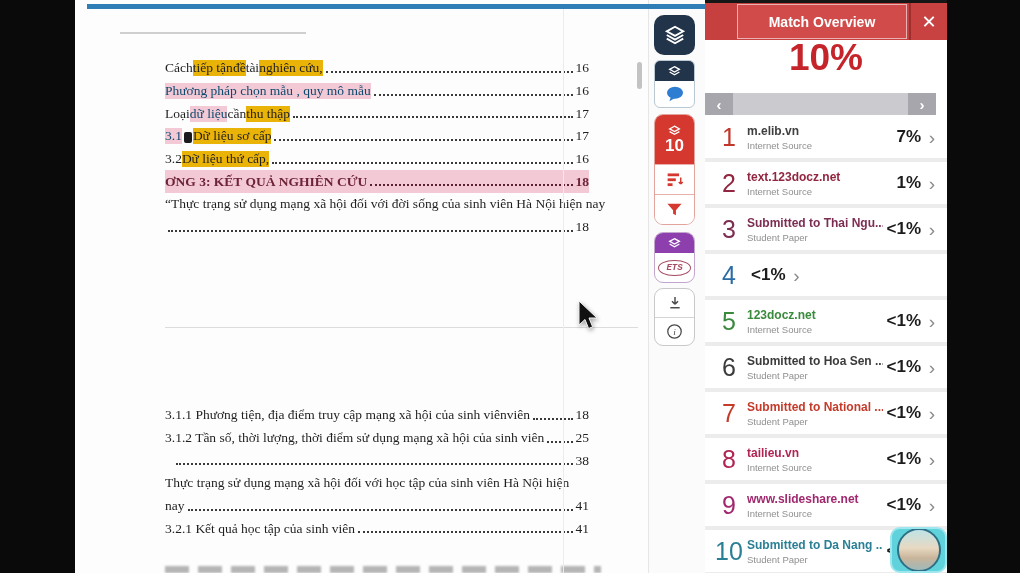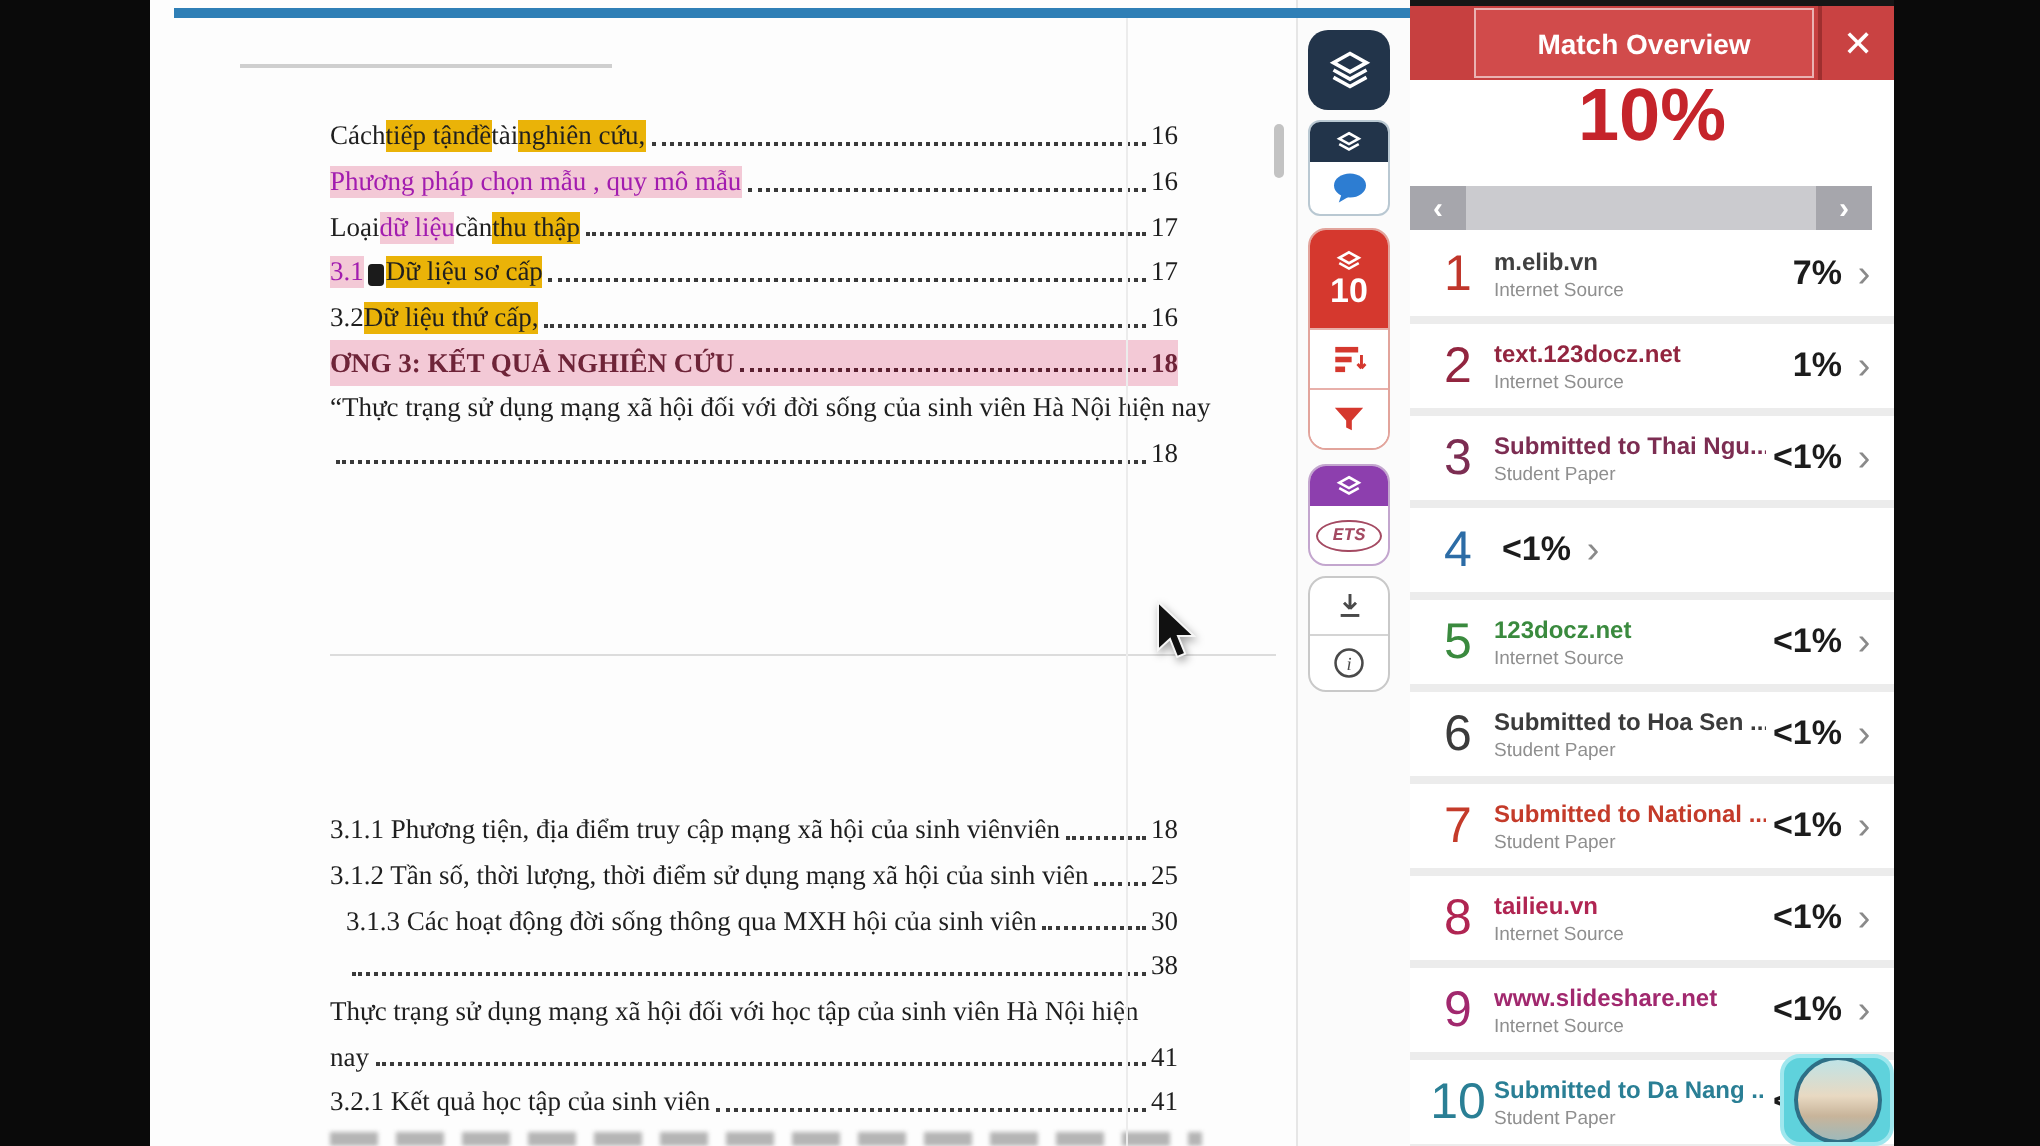--- a/index.html
+++ b/index.html
@@ -21,21 +21,21 @@
          font-size:13.5px; color:#1f1f1f; }
   #toc-top    { top:57px; }
   #toc-bottom { top:404px; }
   .toc-row { display:flex; align-items:center; height:22.7px; white-space:nowrap; }
   .toc-row .leader { flex:1 1 auto; margin:0 3px; border-bottom:2px dotted #3a3a3a; height:9px; min-width:10px; }
   .toc-row .pg { flex:0 0 auto; }
   .toc-row.bold { font-weight:bold; }
   .toc-row.rowpink { background:#f3c9d6; color:#6e2438; }
   .toc-row.rowpink .leader { border-color:#5a2030; }
   .hl-gray { background:#eab308; }
-  .hl-pink { background:#f3c9d6; color:#a21caf; }
+  .hl-pink { background:#f3c9d6; color:#0c4a6e; }
   .src-badge { display:inline-block; width:8px; height:11px; background:#1b1b1b; border-radius:2px;
                vertical-align:6px; margin:0 1px -2px 2px; }
   #partial-line { position:absolute; left:90px; top:566px; width:436px; height:7px; opacity:.75; filter:blur(1px);
     background:repeating-linear-gradient(90deg,#9d9d9d 0 24px, transparent 24px 33px); }
 
   
   #cursor { position:absolute; left:577px; top:300px; z-index:60; filter:drop-shadow(1px 2px 2px rgba(0,0,0,.35)); }
 
   
   .tool { position:absolute; left:654px; width:41px; overflow:hidden; text-align:center; }
@@ -158,25 +158,20 @@
           <span>3.1.1 Phương tiện, địa điểm truy cập mạng xã hội của sinh viênviên </span>
           <span class="leader"></span>
           <span class="pg">18</span>
         </div>
         <div class="toc-row">
           <span>3.1.2 Tần số, thời lượng, thời điểm sử dụng mạng xã hội của sinh viên</span>
           <span class="leader"></span>
           <span class="pg">25</span>
         </div>
         <div class="toc-row" style="padding-left: 8px;">
-          <span>3.1.3   Các hoạt động đời sống thông qua MXH hội của sinh viên </span>
-          <span class="leader"></span>
-          <span class="pg">30</span>
-        </div>
-        <div class="toc-row" style="padding-left: 8px;">
           <span class="leader"></span>
           <span class="pg">38</span>
         </div>
         <div class="toc-row">
           <span>Thực trạng sử dụng mạng xã hội đối với học tập của sinh viên Hà Nội hiện</span>
         </div>
         <div class="toc-row">
           <span>nay</span>
           <span class="leader"></span>
           <span class="pg">41</span>

